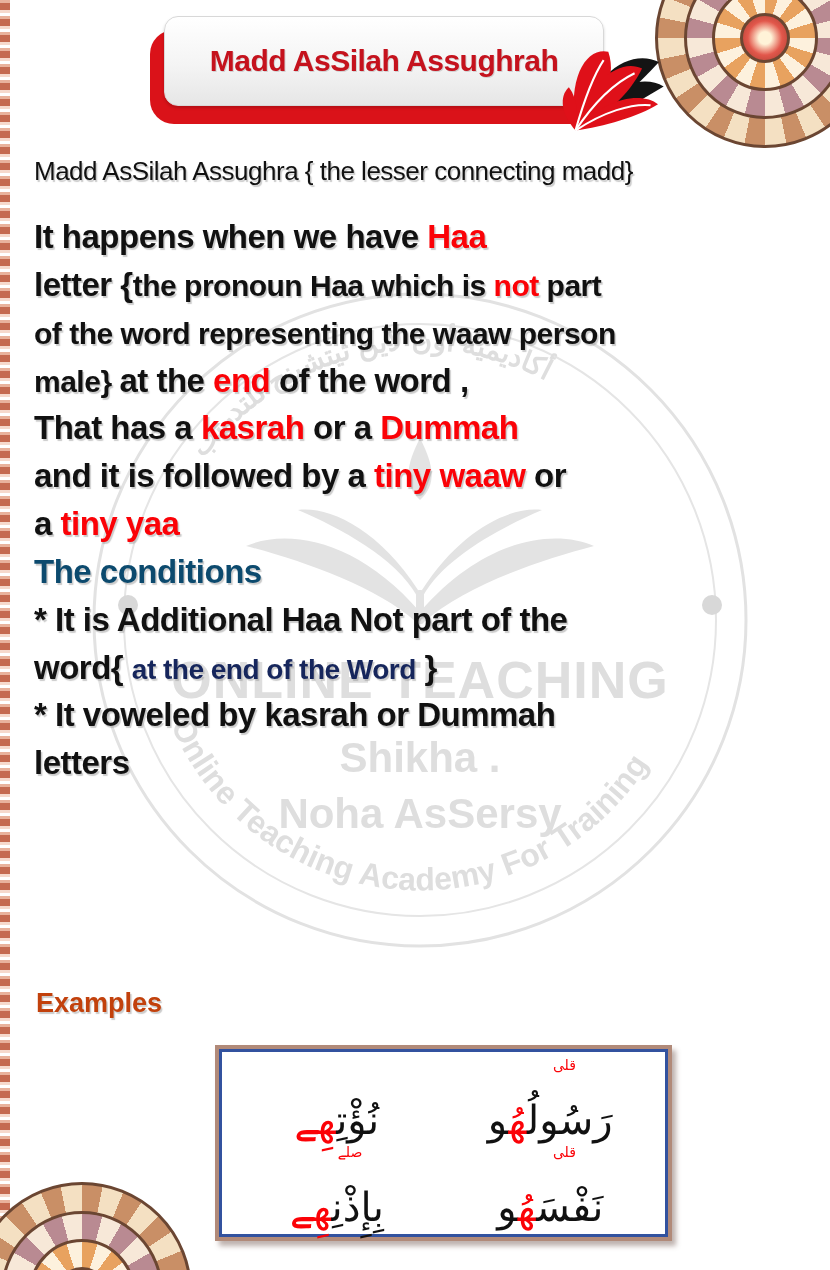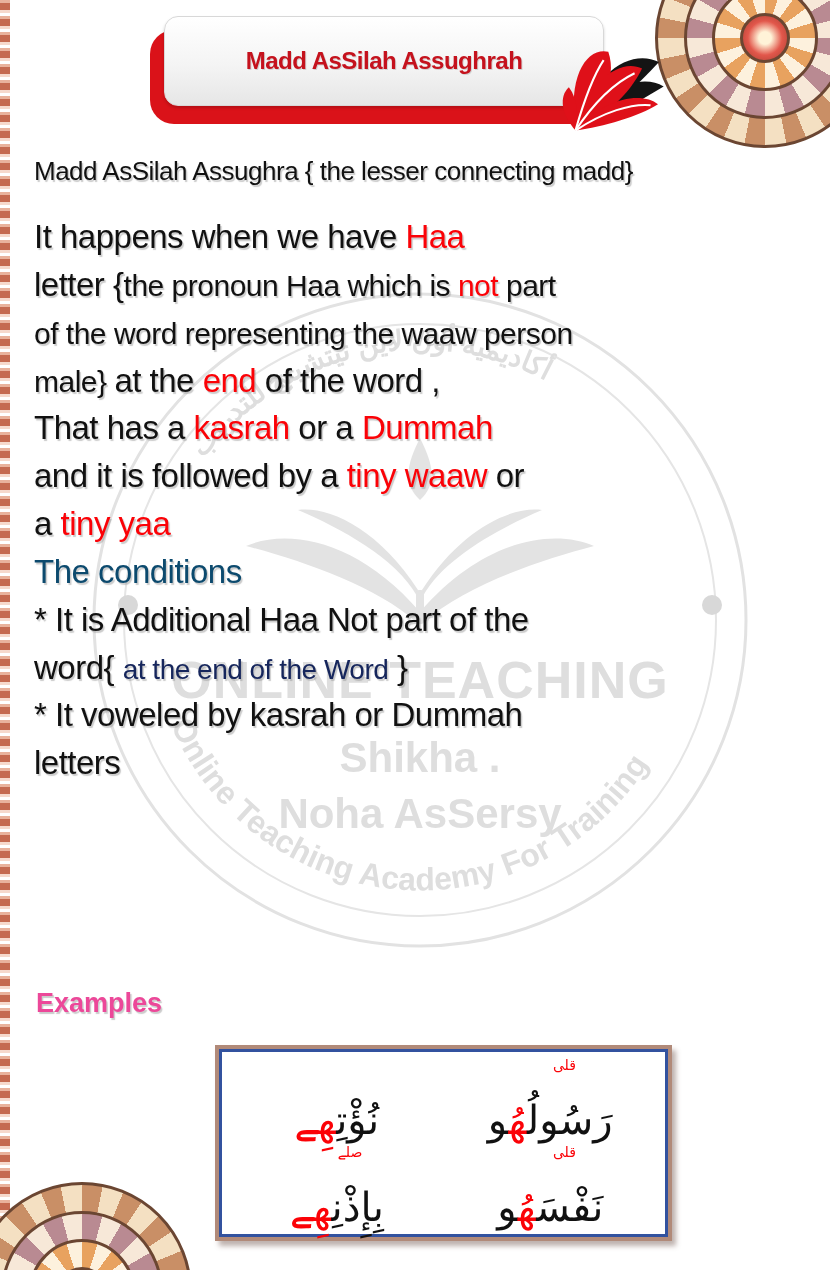--- a/index.html
+++ b/index.html
@@ -29,39 +29,39 @@
   .mandala-bl{left:-28px;top:1182px;width:220px;height:220px;}
 
   
   .banner{position:absolute;left:150px;top:16px;width:472px;height:112px;z-index:3;}
   .banner-red{position:absolute;left:0;top:14px;width:448px;height:94px;border-radius:24px;
       background:#da1219;}
   .banner-white{position:absolute;left:14px;top:0;width:438px;height:88px;border-radius:14px;
       background:linear-gradient(180deg,#ffffff 0%,#f4f4f4 55%,#e6e6e6 100%);
       border:1px solid #d8d8d8;box-shadow:0 2px 3px rgba(0,0,0,.18);
       display:flex;align-items:center;justify-content:center;}
-  .banner-title{color:#c5121d;font-size:24px;font-weight:bold;letter-spacing:-.5px;
+  .banner-title{color:#c5121d;font-size:30px;font-weight:bold;letter-spacing:-.5px;
       text-shadow:1px 1px 0 rgba(150,150,150,.35);}
   .banner-flower{position:absolute;left:402px;top:16px;width:122px;height:122px;}
 
   
   .content{position:absolute;left:34px;top:152px;width:766px;z-index:4;}
   .intro{margin:0 0 22px 0;font-size:26px;font-weight:normal;color:#111;line-height:1.5;
       text-shadow:1.5px 1.5px 1px rgba(140,140,140,.45);letter-spacing:-.5px;}
-  .bodytext p{margin:0;font-size:33px;font-weight:normal;color:#111;line-height:1.45;
+  .bodytext p{margin:0;font-size:33px;font-weight:bold;color:#111;line-height:1.45;
       text-shadow:1.5px 1.5px 1px rgba(140,140,140,.45);letter-spacing:-.5px;white-space:nowrap;}
   .bodytext .sm{font-size:30px;}
   .bodytext .sm2{font-size:28px;}
   .red{color:#fb0207;}
   .navy{color:#16265c;}
   .purple{color:#0c4a6e;}
   .counts{margin:10px 0 0 168px !important;}
 
   .examples-label{position:absolute;left:36px;top:988px;margin:0;font-size:27px;font-weight:bold;
-      color:#ec4899;z-index:4;text-shadow:1.5px 1.5px 1px rgba(140,140,140,.45);}
+      color:#c2410c;z-index:4;text-shadow:1.5px 1.5px 1px rgba(140,140,140,.45);}
 
   
   .exbox{position:absolute;left:215px;top:1045px;width:457px;height:196px;z-index:4;
       border:4px solid #b18a79;box-shadow:4px 5px 5px rgba(110,85,75,.45);background:#fff;box-sizing:border-box;}
   .exbox-inner{position:absolute;inset:0;border:3px solid #32529f;
       display:grid;grid-template-columns:1fr 1fr;grid-template-rows:1fr 1fr;direction:rtl;
       padding:4px 8px;box-sizing:border-box;}
   .exword{display:flex;flex-direction:column;align-items:center;justify-content:center;gap:24px;}
   .exmark{height:16px;font-size:14px;line-height:14px;color:#fb0207;
       font-family:"DejaVu Sans",sans-serif;align-self:flex-start;margin-right:38%;}

